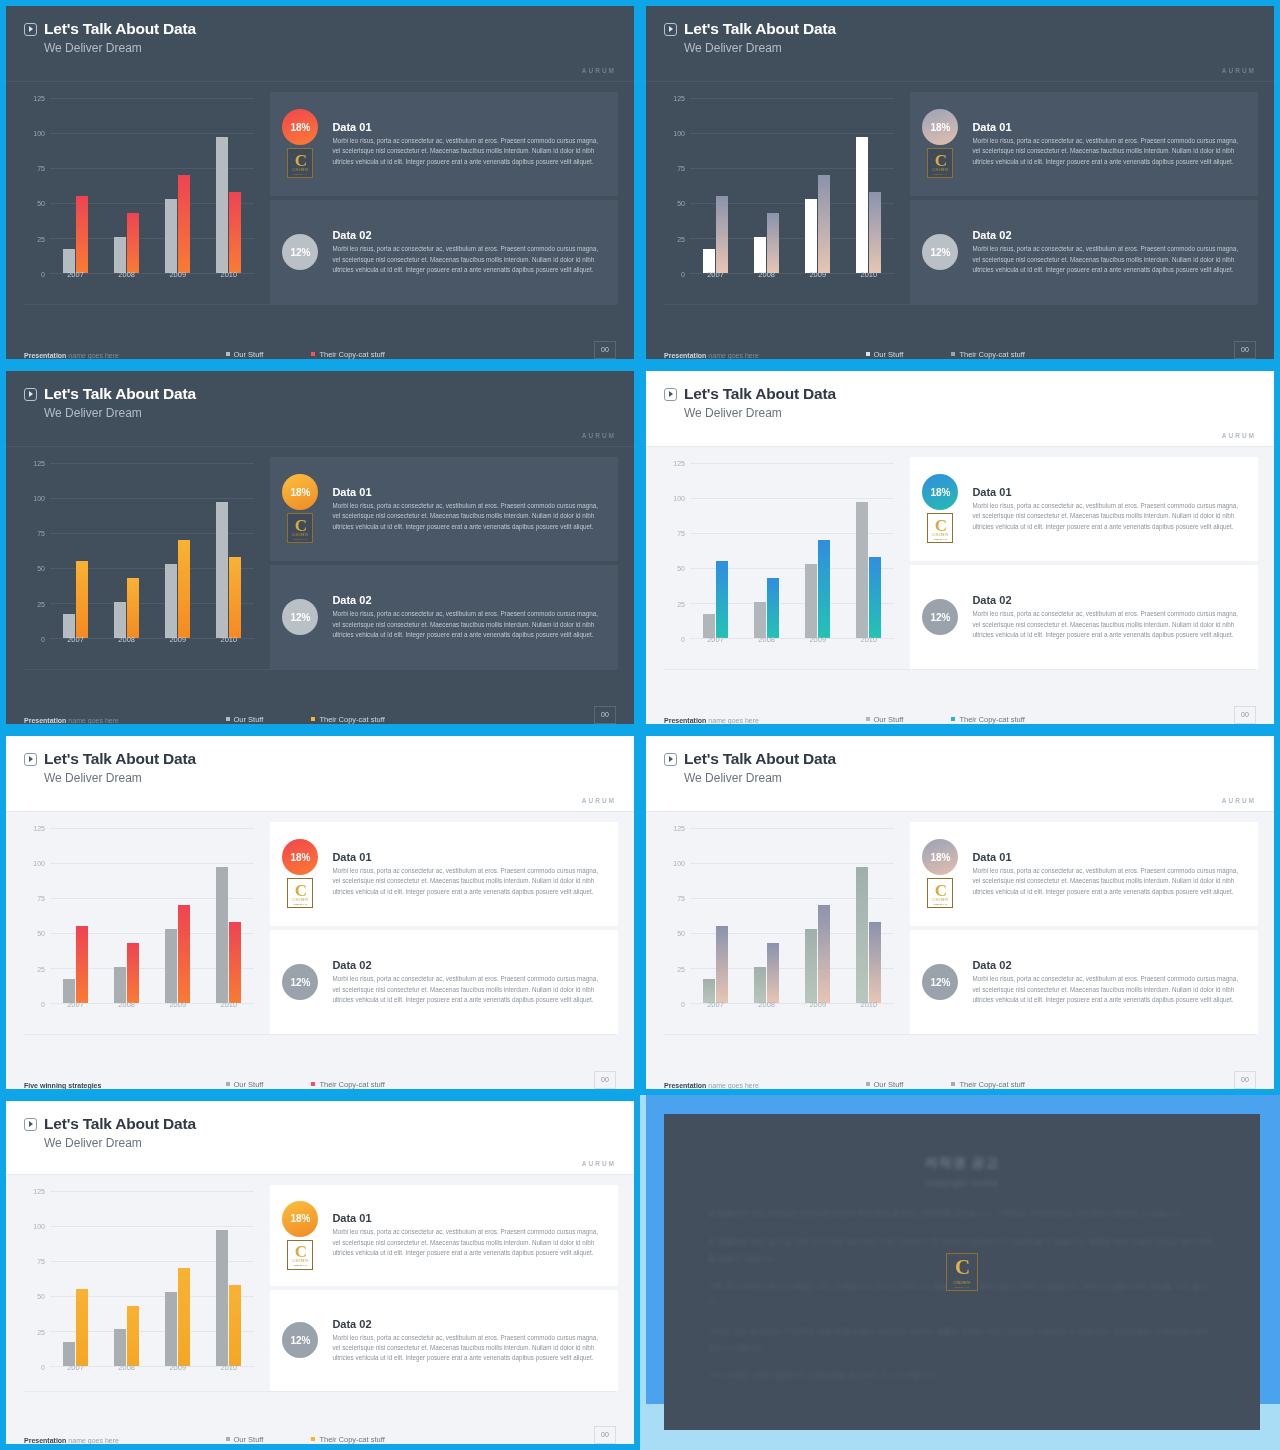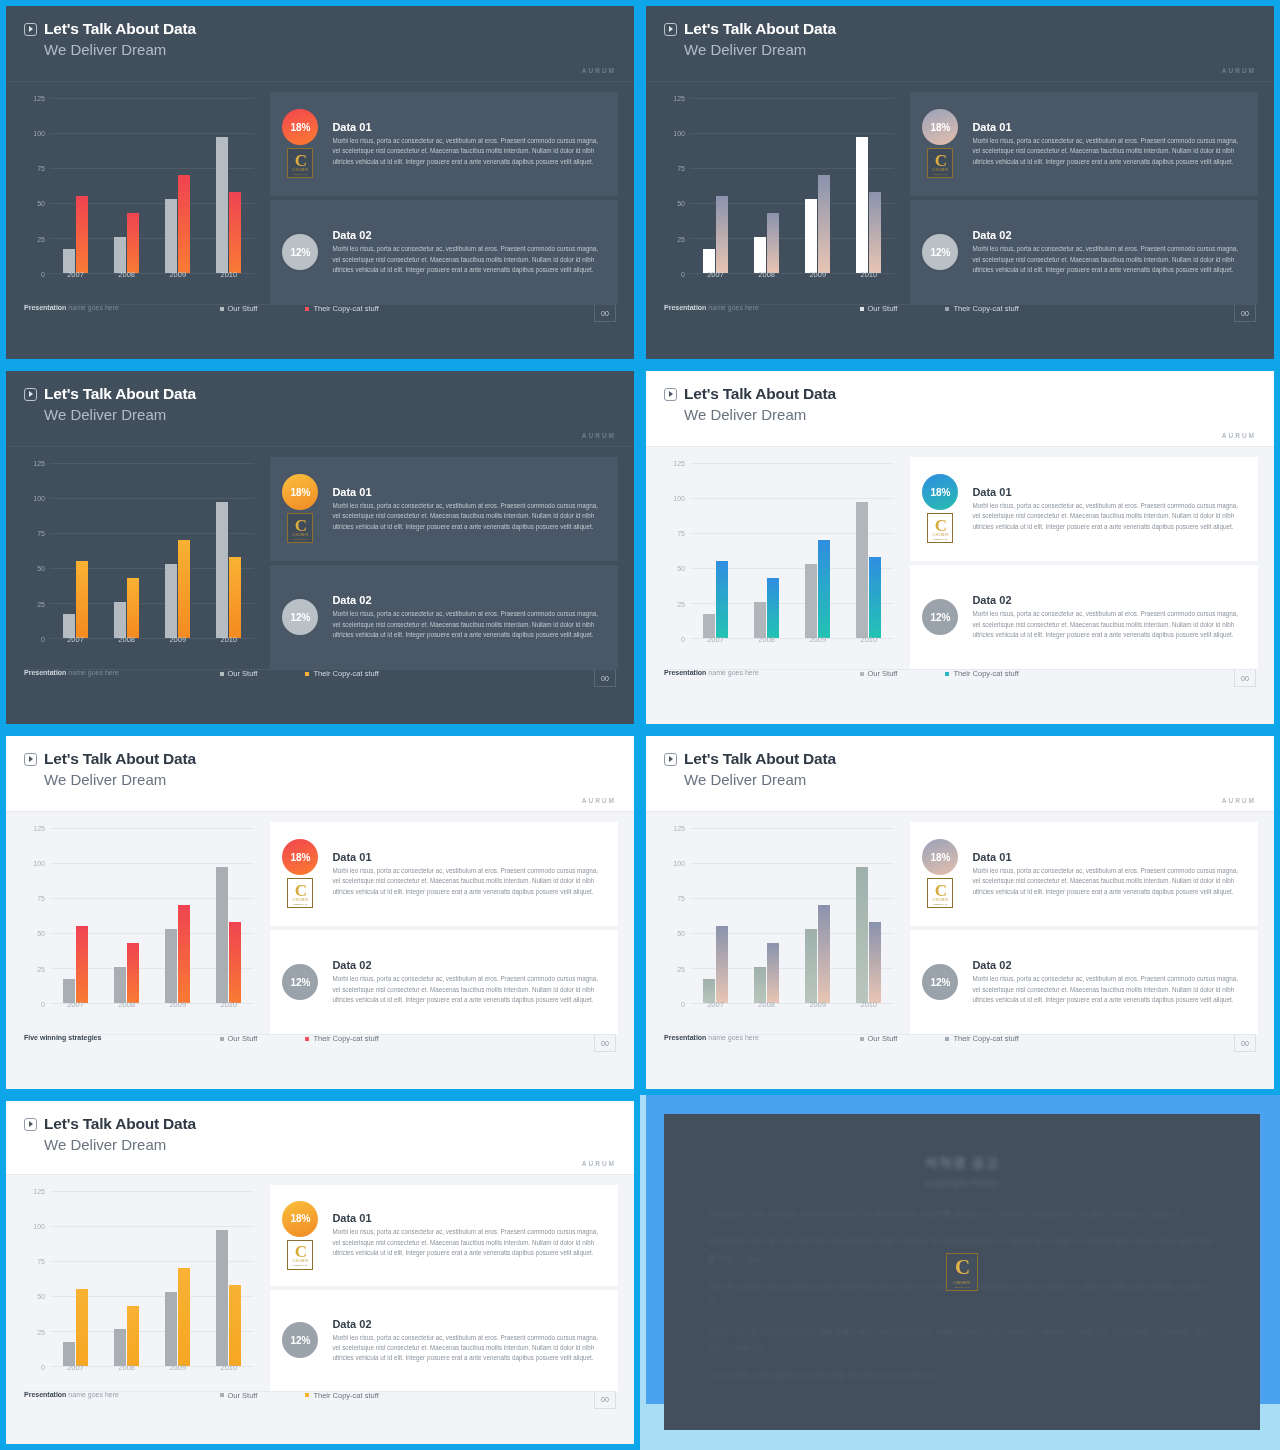--- a/index.html
+++ b/index.html
@@ -31,21 +31,21 @@
   .dark .play-ico{border:1.2px solid #b9c2cc;}
   .light .play-ico{border:1.2px solid #8e99a5;}
   .play-ico i{display:block;width:0;height:0;border-left:4px solid currentColor;
               border-top:3px solid transparent;border-bottom:3px solid transparent;
               margin-left:1px;}
   .dark .play-ico{color:#dfe5ea;}
   .light .play-ico{color:#4d5662;}
   .s-title{font-size:15.5px;font-weight:bold;letter-spacing:-.2px;}
   .dark .s-title{color:#ffffff;}
   .light .s-title{color:#2f3a46;}
-  .s-sub{font-size:15px;margin:3px 0 0 20px;}
+  .s-sub{font-size:12px;margin:3px 0 0 20px;}
   .dark .s-sub{color:#b3bcc6;}
   .light .s-sub{color:#69737f;}
   .brand{position:absolute;right:18px;bottom:8px;font-size:6.5px;letter-spacing:2px;
          font-weight:bold;}
   .dark .brand{color:#6f7d8c;}
   .light .brand{color:#b5bcc4;}
   .head-rule{position:absolute;left:0;right:0;bottom:0;height:1px;}
   .dark .head-rule{background:#4b5866;}
   .light .head-rule{background:#e6e9ed;}
 
@@ -94,22 +94,22 @@
   .logo .t2{font-size:2.2px;color:#9d7f32;margin-top:.5px;}
   .card-txt{flex:1;}
   .card-h{font-size:11px;font-weight:bold;margin-bottom:3px;}
   .dark .card-h{color:#ffffff;}
   .light .card-h{color:#343f4b;}
   .card-p{font-size:6.3px;line-height:1.62;}
   .dark .card-p{color:#c0c8d0;}
   .light .card-p{color:#8b949d;}
 
   
-  .s-foot{position:relative;height:15.5%;display:flex;align-items:flex-start;
-          padding:0 18px;}
+  .s-foot{position:relative;height:15.5%;display:flex;align-items:flex-end;
+          padding:0 18px;gap:6px;}
   .foot-rule{position:absolute;left:18px;right:18px;top:0;height:1px;}
   .dark .foot-rule{background:#4b5866;}
   .light .foot-rule{background:#e6e9ed;}
   .foot-name{font-size:7px;flex:none;width:31%;}
   .foot-name b{font-weight:bold;}
   .dark .foot-name b{color:#cfd6dc;}
   .dark .foot-name span{color:#7e8b98;}
   .light .foot-name b{color:#3b4651;}
   .light .foot-name span{color:#98a1aa;}
   .legend{flex:1;display:flex;gap:48px;justify-content:flex-start;padding-left:12px;}

